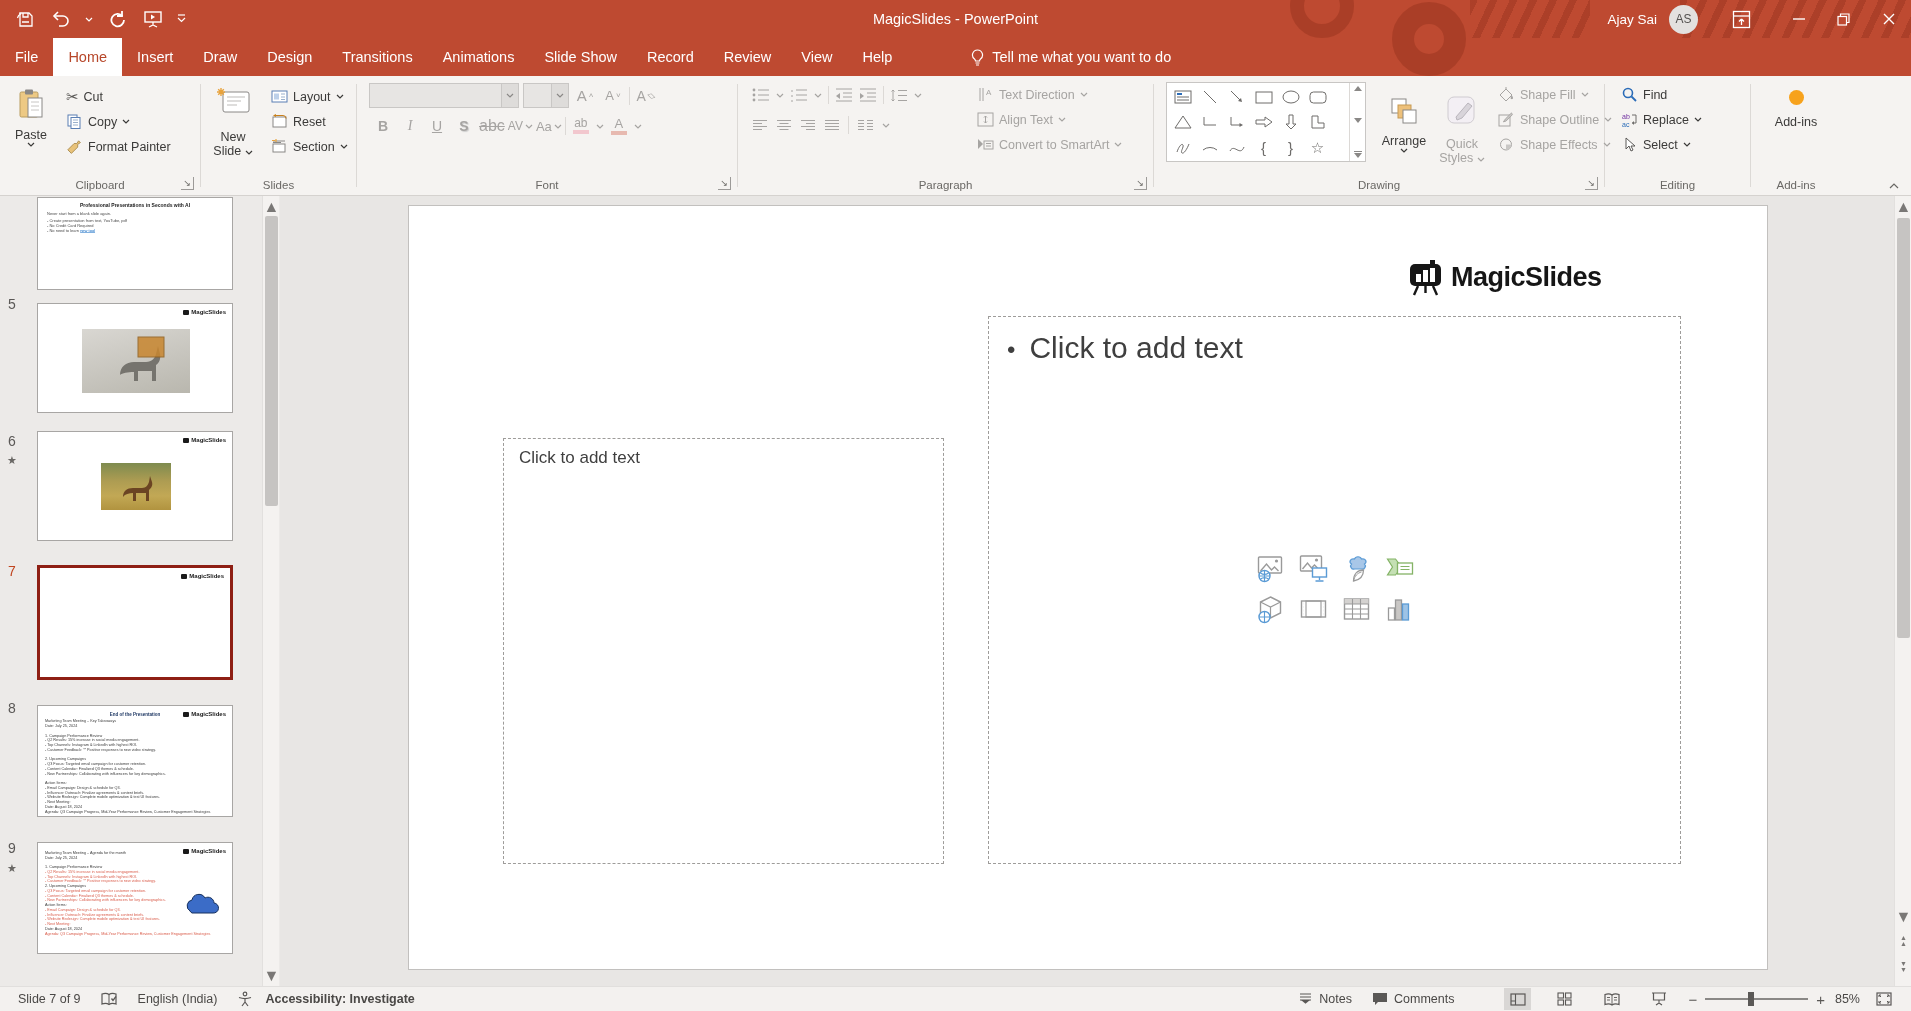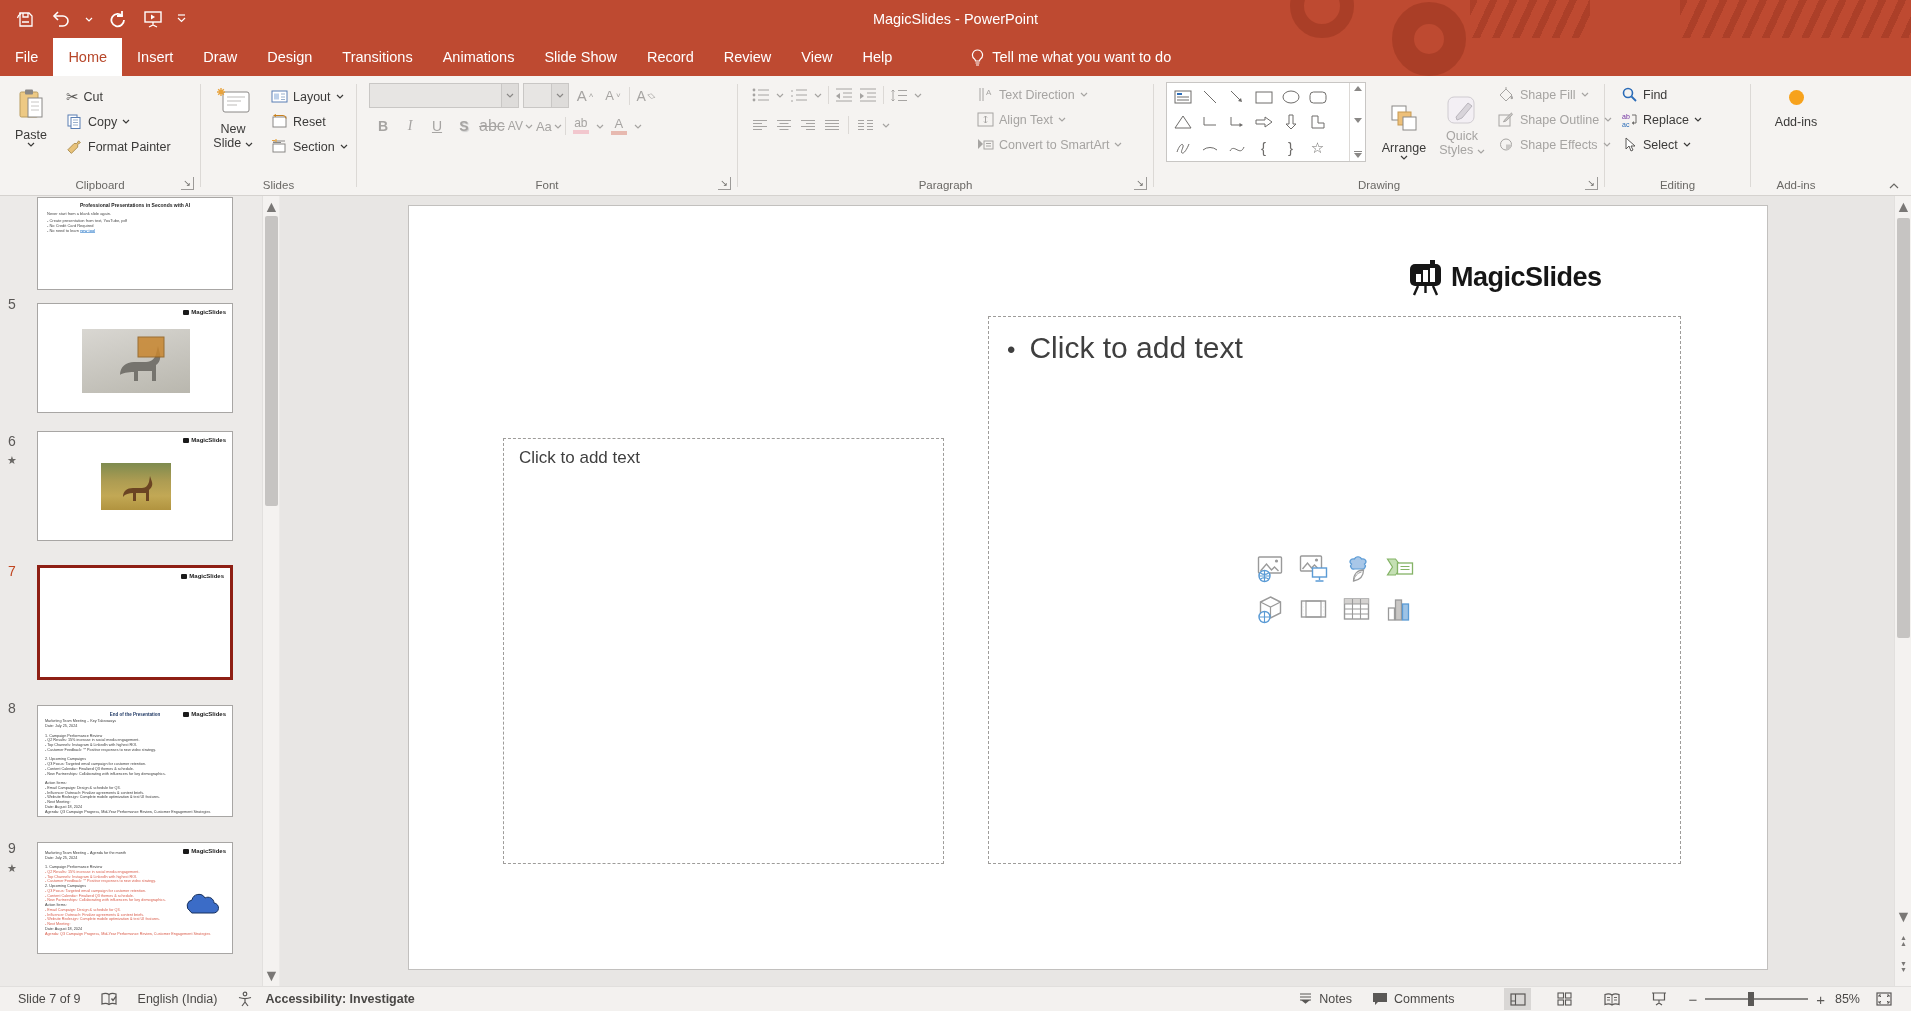--- a/index.html
+++ b/index.html
@@ -32,21 +32,21 @@
   #top-comments{position:absolute;right:18px;top:50px;color:#fff}
 
   
   #ribbon{position:absolute;left:0;top:76px;width:1911px;height:120px;background:#F5F3F1;border-bottom:1px solid #D5D2CF;display:flex;z-index:20}
   .grp{position:relative;height:100%;flex:0 0 auto}
   .gsep{width:1px;background:#DCD9D6;margin:8px 0}
   .grp-label{position:absolute;bottom:4px;left:0;right:0;text-align:center;font-size:11.5px;color:#6A6865}
   .launcher{position:absolute;bottom:5px;right:6px;width:13px;height:13px;border:1px solid #9C9A98;border-top:none;border-left:none;color:#6A6865;display:flex;align-items:center;justify-content:center;font-size:9px}
   .lg-btn{display:flex;flex-direction:column;align-items:center;justify-content:flex-start;padding-top:8px;height:96px}
   .lg-label{margin-top:8px;font-size:12.5px;line-height:14px;text-align:center;display:flex;flex-direction:column;align-items:center;color:#3B3A39}
-  .lg-label-wrap{margin-top:4px;width:52px;font-size:12.5px;line-height:14px;text-align:center;color:#3B3A39}
+  .lg-label-wrap{margin-top:12px;width:52px;font-size:12.5px;line-height:14px;text-align:center;color:#3B3A39}
   .sm-btn{display:flex;align-items:center;gap:5px;height:25px;font-size:12.5px;color:#3B3A39;padding:0 4px;white-space:nowrap}
   .dis{color:#A6A4A2!important}
   .mini-ic{width:17px;height:15px;flex:0 0 auto}
   .tgl{display:flex;align-items:center;justify-content:center;min-width:24px;height:24px;font-size:14px;color:#A6A4A2;gap:2px}
   .combo{height:25px;background:#E7E5E3;border:1px solid #C9C7C5;display:flex;align-items:center}
   .combo .dd{margin-left:auto;width:17px;height:100%;border-left:1px solid #C9C7C5;background:#DEDCDA;display:flex;align-items:center;justify-content:center;color:#8A8886}
   .shape-cell{width:27px;height:24px;display:flex;align-items:center;justify-content:center;color:#6E6C6A}
   .glyph{font-size:15px;color:#6E6C6A;line-height:1}
   #collapse-ribbon{position:absolute;right:12px;bottom:6px;color:#6A6865}
 
@@ -137,20 +137,47 @@
     <span class="qat-btn qat-sm">
       <svg width="9" height="10" viewBox="0 0 9 10">
           <path d="M1 1h7" stroke="#fff" stroke-width="1.2"></path>
           <path d="M1 4l3.5 3.5L8 4" fill="none" stroke="#fff" stroke-width="1.2"></path>
         </svg>
     </span>
   </div>
 
   <div id="tb-title">MagicSlides  -  PowerPoint</div>
 
+  <div id="tb-right">
+    <span id="user-name">Ajay Sai</span>
+    <span id="avatar">AS</span>
+    <span id="ribbon-display-btn">
+      <svg width="19" height="19" viewBox="0 0 19 19">
+          <rect x="1.5" y="1.5" width="16" height="16" fill="none" stroke="#fff" stroke-width="1.3"></rect>
+          <path d="M1.5 6h16" stroke="#fff" stroke-width="1.3"></path>
+          <path d="M9.5 15V9m0 0L7 11.5M9.5 9l2.5 2.5" stroke="#fff" stroke-width="1.3" fill="none"></path>
+        </svg>
+    </span>
+    <span class="winbtn">
+      <svg width="12" height="2" viewBox="0 0 12 2">
+          <path d="M0 1h12" stroke="#fff" stroke-width="1.4"></path>
+        </svg>
+    </span>
+    <span class="winbtn">
+      <svg width="13" height="13" viewBox="0 0 13 13">
+          <rect x="1" y="3.5" width="8.5" height="8.5" fill="none" stroke="#fff" stroke-width="1.2"></rect>
+          <path d="M3.5 3.5V1h8.5v8.5H10" fill="none" stroke="#fff" stroke-width="1.2"></path>
+        </svg>
+    </span>
+    <span class="winbtn">
+      <svg width="12" height="12" viewBox="0 0 12 12">
+          <path d="M1 1l10 10M11 1 1 11" stroke="#fff" stroke-width="1.4"></path>
+        </svg>
+    </span>
+  </div>
 </div>
 
 <div id="tabrow">
   <span class="tab">File</span>
   <span class="tab active">Home</span>
   <span class="tab">Insert</span>
   <span class="tab">Draw</span>
   <span class="tab">Design</span>
   <span class="tab">Transitions</span>
   <span class="tab">Animations</span>
@@ -521,21 +548,21 @@
       </div>
       <div style="width:16px;border-left:1px solid #DCD9D6;display:flex;flex-direction:column;align-items:center;justify-content:space-between;padding:3px 0">
         <span style="width:0;height:0;border-left:4px solid transparent;border-right:4px solid transparent;border-bottom:5px solid #8A8886"></span>
         <span style="width:0;height:0;border-left:4px solid transparent;border-right:4px solid transparent;border-top:5px solid #8A8886"></span>
         <span style="display:flex;flex-direction:column;align-items:center;gap:1px">
             <span style="width:8px;height:1.5px;background:#8A8886"></span>
             <span style="width:0;height:0;border-left:4px solid transparent;border-right:4px solid transparent;border-top:5px solid #8A8886"></span>
           </span>
       </div>
     </div>
-    <div class="abs" style="left:222px;top:19px">
+    <div class="abs" style="left:222px;top:12px">
       <div class="lg-btn" style="width:56px">
         <svg width="30" height="30" viewBox="0 0 30 30">
             <rect x="3" y="3" width="14" height="14" fill="#fff" stroke="#8A8886"></rect>
             <rect x="9" y="9" width="13" height="13" fill="#EDC07A" stroke="#C79A52"></rect>
             <rect x="14" y="14" width="13" height="13" fill="#fff" stroke="#8A8886"></rect>
           </svg>
         <span class="lg-label">
             <span>Arrange</span>
             <svg class="cv" viewBox="0 0 8 5">
               <path d="M1 1l3 3 3-3" stroke="#5A5856"></path>

